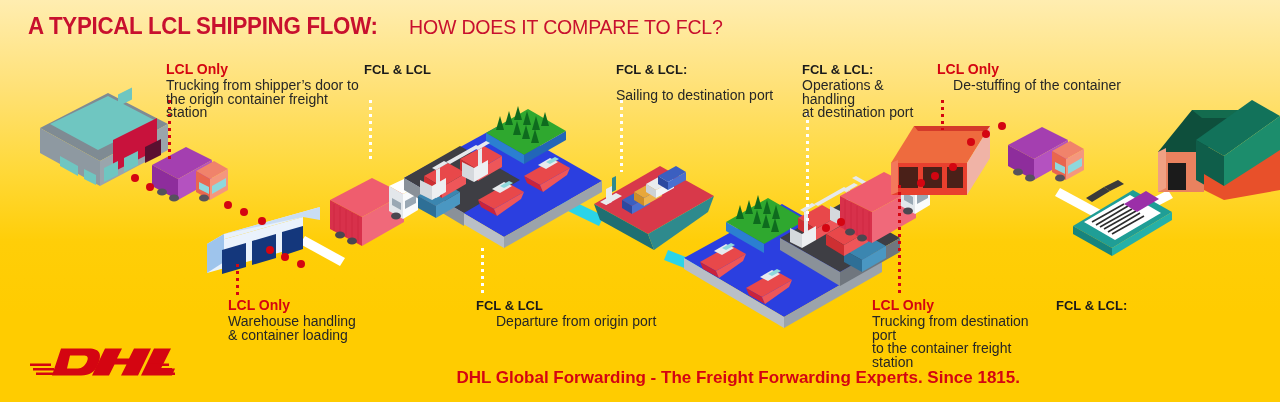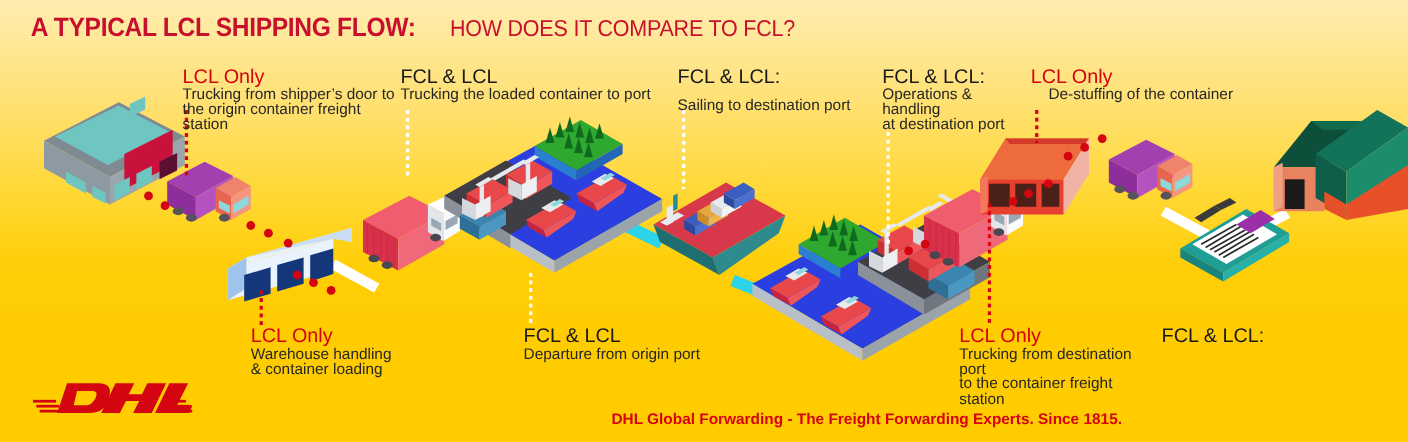--- a/index.html
+++ b/index.html
@@ -20,38 +20,38 @@
     transform:scaleX(0.93);transform-origin:left center;display:inline-block;
   }
   #title .t2{
     font-size:21px;color:#C8102E;letter-spacing:-0.2px;
     transform:scaleX(0.93);transform-origin:left center;display:inline-block;
     margin-left:5px;
   }
 
   
   .lbl{width:230px;}
-  .lbl .hd{font-size:18px;font-weight:normal;line-height:15px;margin-bottom:2px;white-space:nowrap;}
-  .lbl .hd.lcl{color:#D40511;font-weight:normal;font-size:18px;}
+  .lbl .hd{font-size:13px;font-weight:bold;line-height:15px;margin-bottom:2px;white-space:nowrap;}
+  .lbl .hd.lcl{color:#D40511;font-weight:bold;font-size:14px;}
   .lbl .hd.fcl{color:#1A1A1A;}
   .lbl .bd{font-size:14px;color:#262626;line-height:13.5px;}
 
   
   .dot-v{width:3px;}
   .dot-v.red{
     background-image:linear-gradient(#D40511 50%,rgba(0,0,0,0) 0%);
     background-size:3px 7px;background-repeat:repeat-y;
   }
   .dot-v.white{
     background-image:linear-gradient(#FFFFFF 50%,rgba(0,0,0,0) 0%);
     background-size:3px 7px;background-repeat:repeat-y;
   }
 
   
-  #tagline{right:16px;bottom:14px;font-size:14px;font-weight:bold;color:#D40511;white-space:nowrap;}
+  #tagline{right:16px;bottom:14px;font-size:17px;font-weight:bold;color:#D40511;white-space:nowrap;}
 
   
   #dhl{left:30px;bottom:22px;width:145px;height:40px;}
 </style>
 </head>
 <body>
 
 <div id="stage">
 
   <div class="abs" id="title">
@@ -395,21 +395,20 @@
   </svg>
 
   <div class="abs lbl" style="left:166px;top:62px;width:200px;">
     <div class="hd lcl">LCL Only</div>
     <div class="bd" style="white-space:pre-line;">Trucking from shipper’s door to
 the origin container freight station</div>
   </div>
 
   <div class="abs lbl" style="left:364px;top:62px;width:240px;">
     <div class="hd fcl">FCL &amp; LCL</div>
-    <div class="bd" style="white-space:pre-line;">Trucking the loaded container to port</div>
   </div>
 
   <div class="abs lbl" style="left:616px;top:62px;width:190px;">
     <div class="hd fcl">FCL &amp; LCL:</div>
     <div class="bd" style="white-space:pre-line;margin-top:12px;">Sailing to destination port</div>
   </div>
 
   <div class="abs lbl" style="left:802px;top:62px;width:130px;">
     <div class="hd fcl">FCL &amp; LCL:</div>
     <div class="bd" style="white-space:pre-line;">Operations &amp; handling
@@ -422,21 +421,21 @@
   </div>
 
   <div class="abs lbl" style="left:228px;top:298px;width:180px;">
     <div class="hd lcl">LCL Only</div>
     <div class="bd" style="white-space:pre-line;">Warehouse handling
 &amp; container loading</div>
   </div>
 
   <div class="abs lbl" style="left:476px;top:298px;width:200px;">
     <div class="hd fcl">FCL &amp; LCL</div>
-    <div class="bd" style="white-space:pre-line;">Departure from origin port</div>
+    <div class="bd" style="white-space:pre-line;margin-left:20px;">Departure from origin port</div>
   </div>
 
   <div class="abs lbl" style="left:872px;top:298px;width:180px;">
     <div class="hd lcl">LCL Only</div>
     <div class="bd" style="white-space:pre-line;">Trucking from destination port
 to the container freight station</div>
   </div>
 
   <div class="abs lbl" style="left:1056px;top:298px;width:180px;">
     <div class="hd fcl">FCL &amp; LCL:</div>

